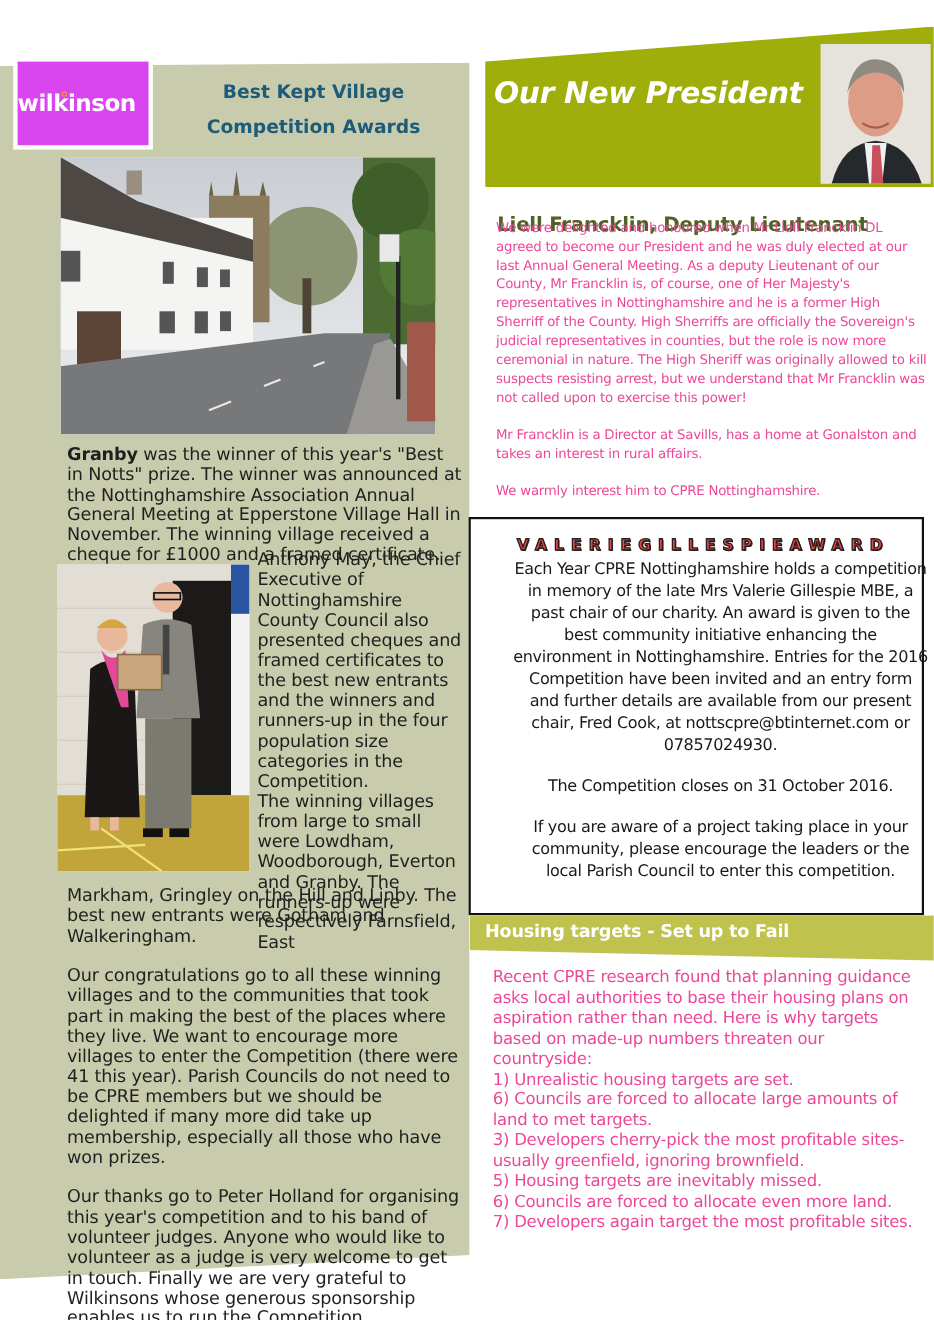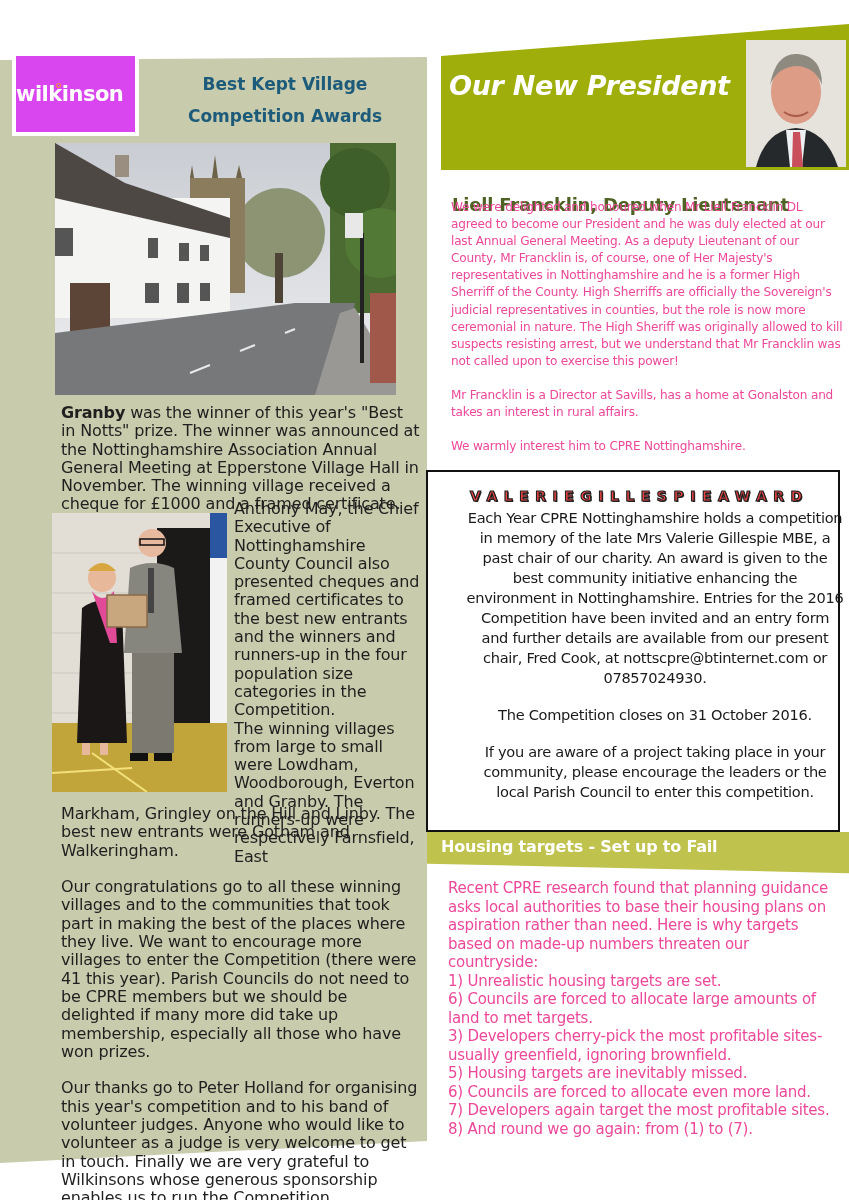--- a/index.html
+++ b/index.html
@@ -255,14 +255,13 @@
 <div class="housing-banner"></div>
 <div class="housing-title">Housing targets - Set up to Fail</div>
 <div class="right-text housing-body">
   <span class="item">Recent CPRE research found that planning guidance asks local authorities to base their housing plans on aspiration rather than need. Here is why targets based on made-up numbers threaten our countryside:</span>
   <span class="item">1) Unrealistic housing targets are set.</span>
   <span class="item">6) Councils are forced to allocate large amounts of land to met targets.</span>
   <span class="item">3) Developers cherry-pick the most profitable sites- usually greenfield, ignoring brownfield.</span>
   <span class="item">5) Housing targets are inevitably missed.</span>
   <span class="item">6) Councils are forced to allocate even more land.</span>
   <span class="item">7) Developers again target the most profitable sites.</span>
-  <span class="item">8) And round we go again: from (1) to (7).</span>
 </div>
 
 </body></html>

